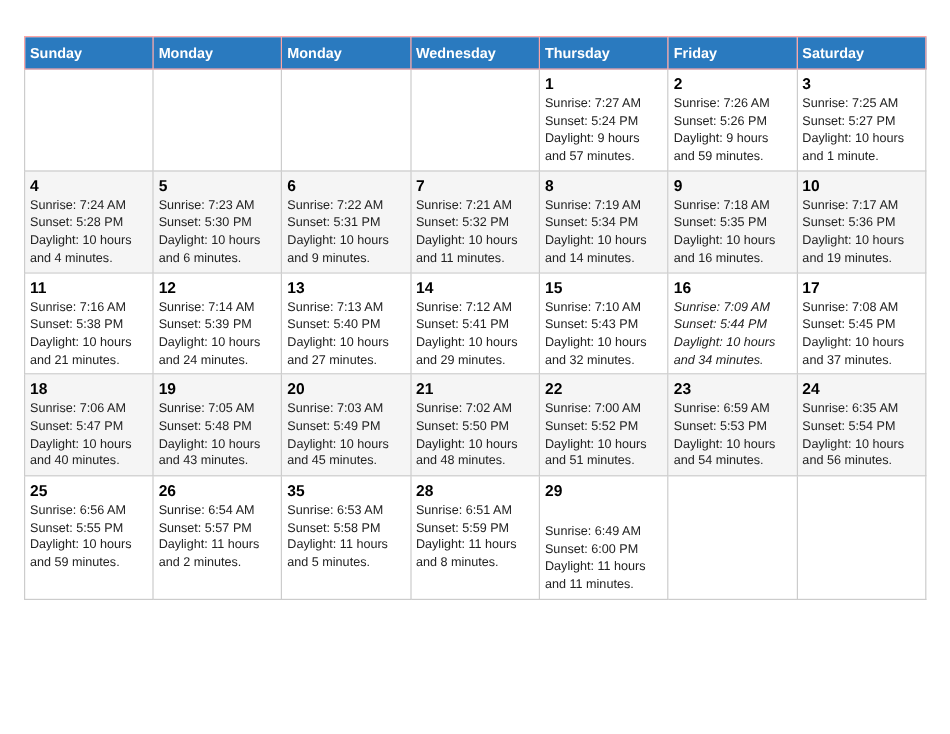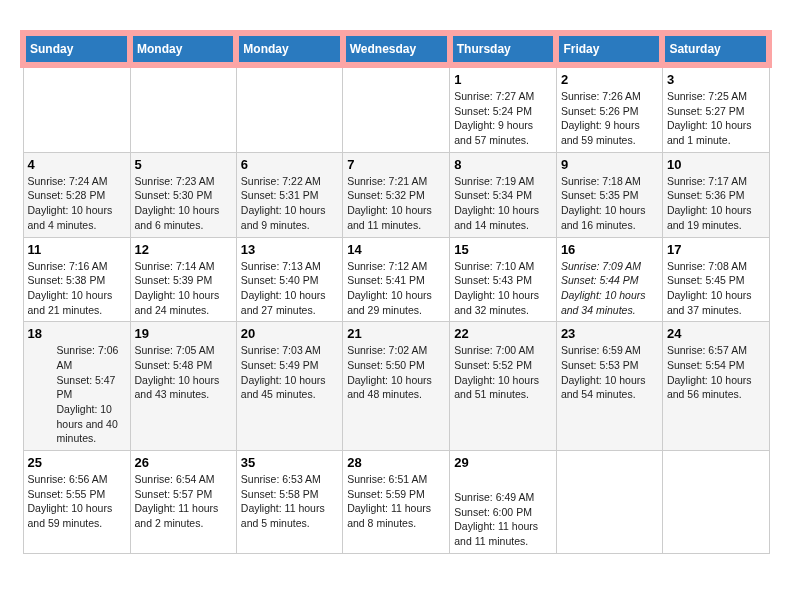--- a/index.html
+++ b/index.html
@@ -41,21 +41,21 @@
       width: 100%;
       border-collapse: collapse;
       font-size: 11px;
     }
     thead tr th {
       background-color: #2a7abf;
       color: #fff;
       padding: 6px 4px;
       text-align: left;
       font-size: 12px;
-      border: 6px solid #fca5a5;
+      border: 1px solid #fca5a5;
     }
     tbody tr td {
       border: 1px solid #ccc;
       vertical-align: top;
       padding: 4px;
       height: 80px;
       width: 108px;
     }
     tbody tr:nth-child(even) td {
       background-color: #f5f5f5;
@@ -204,21 +204,21 @@
         <td>
           <div class="day-num">17</div>
           <div class="day-info" style="white-space: pre-line;">Sunrise: 7:08 AM
 Sunset: 5:45 PM
 Daylight: 10 hours and 37 minutes.</div>
         </td>
       </tr>
       <tr>
         <td>
           <div class="day-num">18</div>
-          <div class="day-info" style="white-space: pre-line; margin-left: 29px;">Sunrise: 7:06 AM
+          <div class="day-info" style="white-space: pre-line;">Sunrise: 7:06 AM
 Sunset: 5:47 PM
 Daylight: 10 hours and 40 minutes.</div>
         </td>
         <td>
           <div class="day-num">19</div>
           <div class="day-info" style="white-space: pre-line;">Sunrise: 7:05 AM
 Sunset: 5:48 PM
 Daylight: 10 hours and 43 minutes.</div>
         </td>
         <td>
@@ -240,21 +240,21 @@
 Daylight: 10 hours and 51 minutes.</div>
         </td>
         <td>
           <div class="day-num">23</div>
           <div class="day-info" style="white-space: pre-line;">Sunrise: 6:59 AM
 Sunset: 5:53 PM
 Daylight: 10 hours and 54 minutes.</div>
         </td>
         <td>
           <div class="day-num">24</div>
-          <div class="day-info" style="white-space: pre-line;">Sunrise: 6:57 AM
+          <div class="day-info" style="white-space: pre-line;">Sunrise: 6:35 AM
 Sunset: 5:54 PM
 Daylight: 10 hours and 56 minutes.</div>
         </td>
       </tr>
       <tr>
         <td>
           <div class="day-num">25</div>
           <div class="day-info" style="white-space: pre-line;">Sunrise: 6:56 AM
 Sunset: 5:55 PM
 Daylight: 10 hours and 59 minutes.</div>

